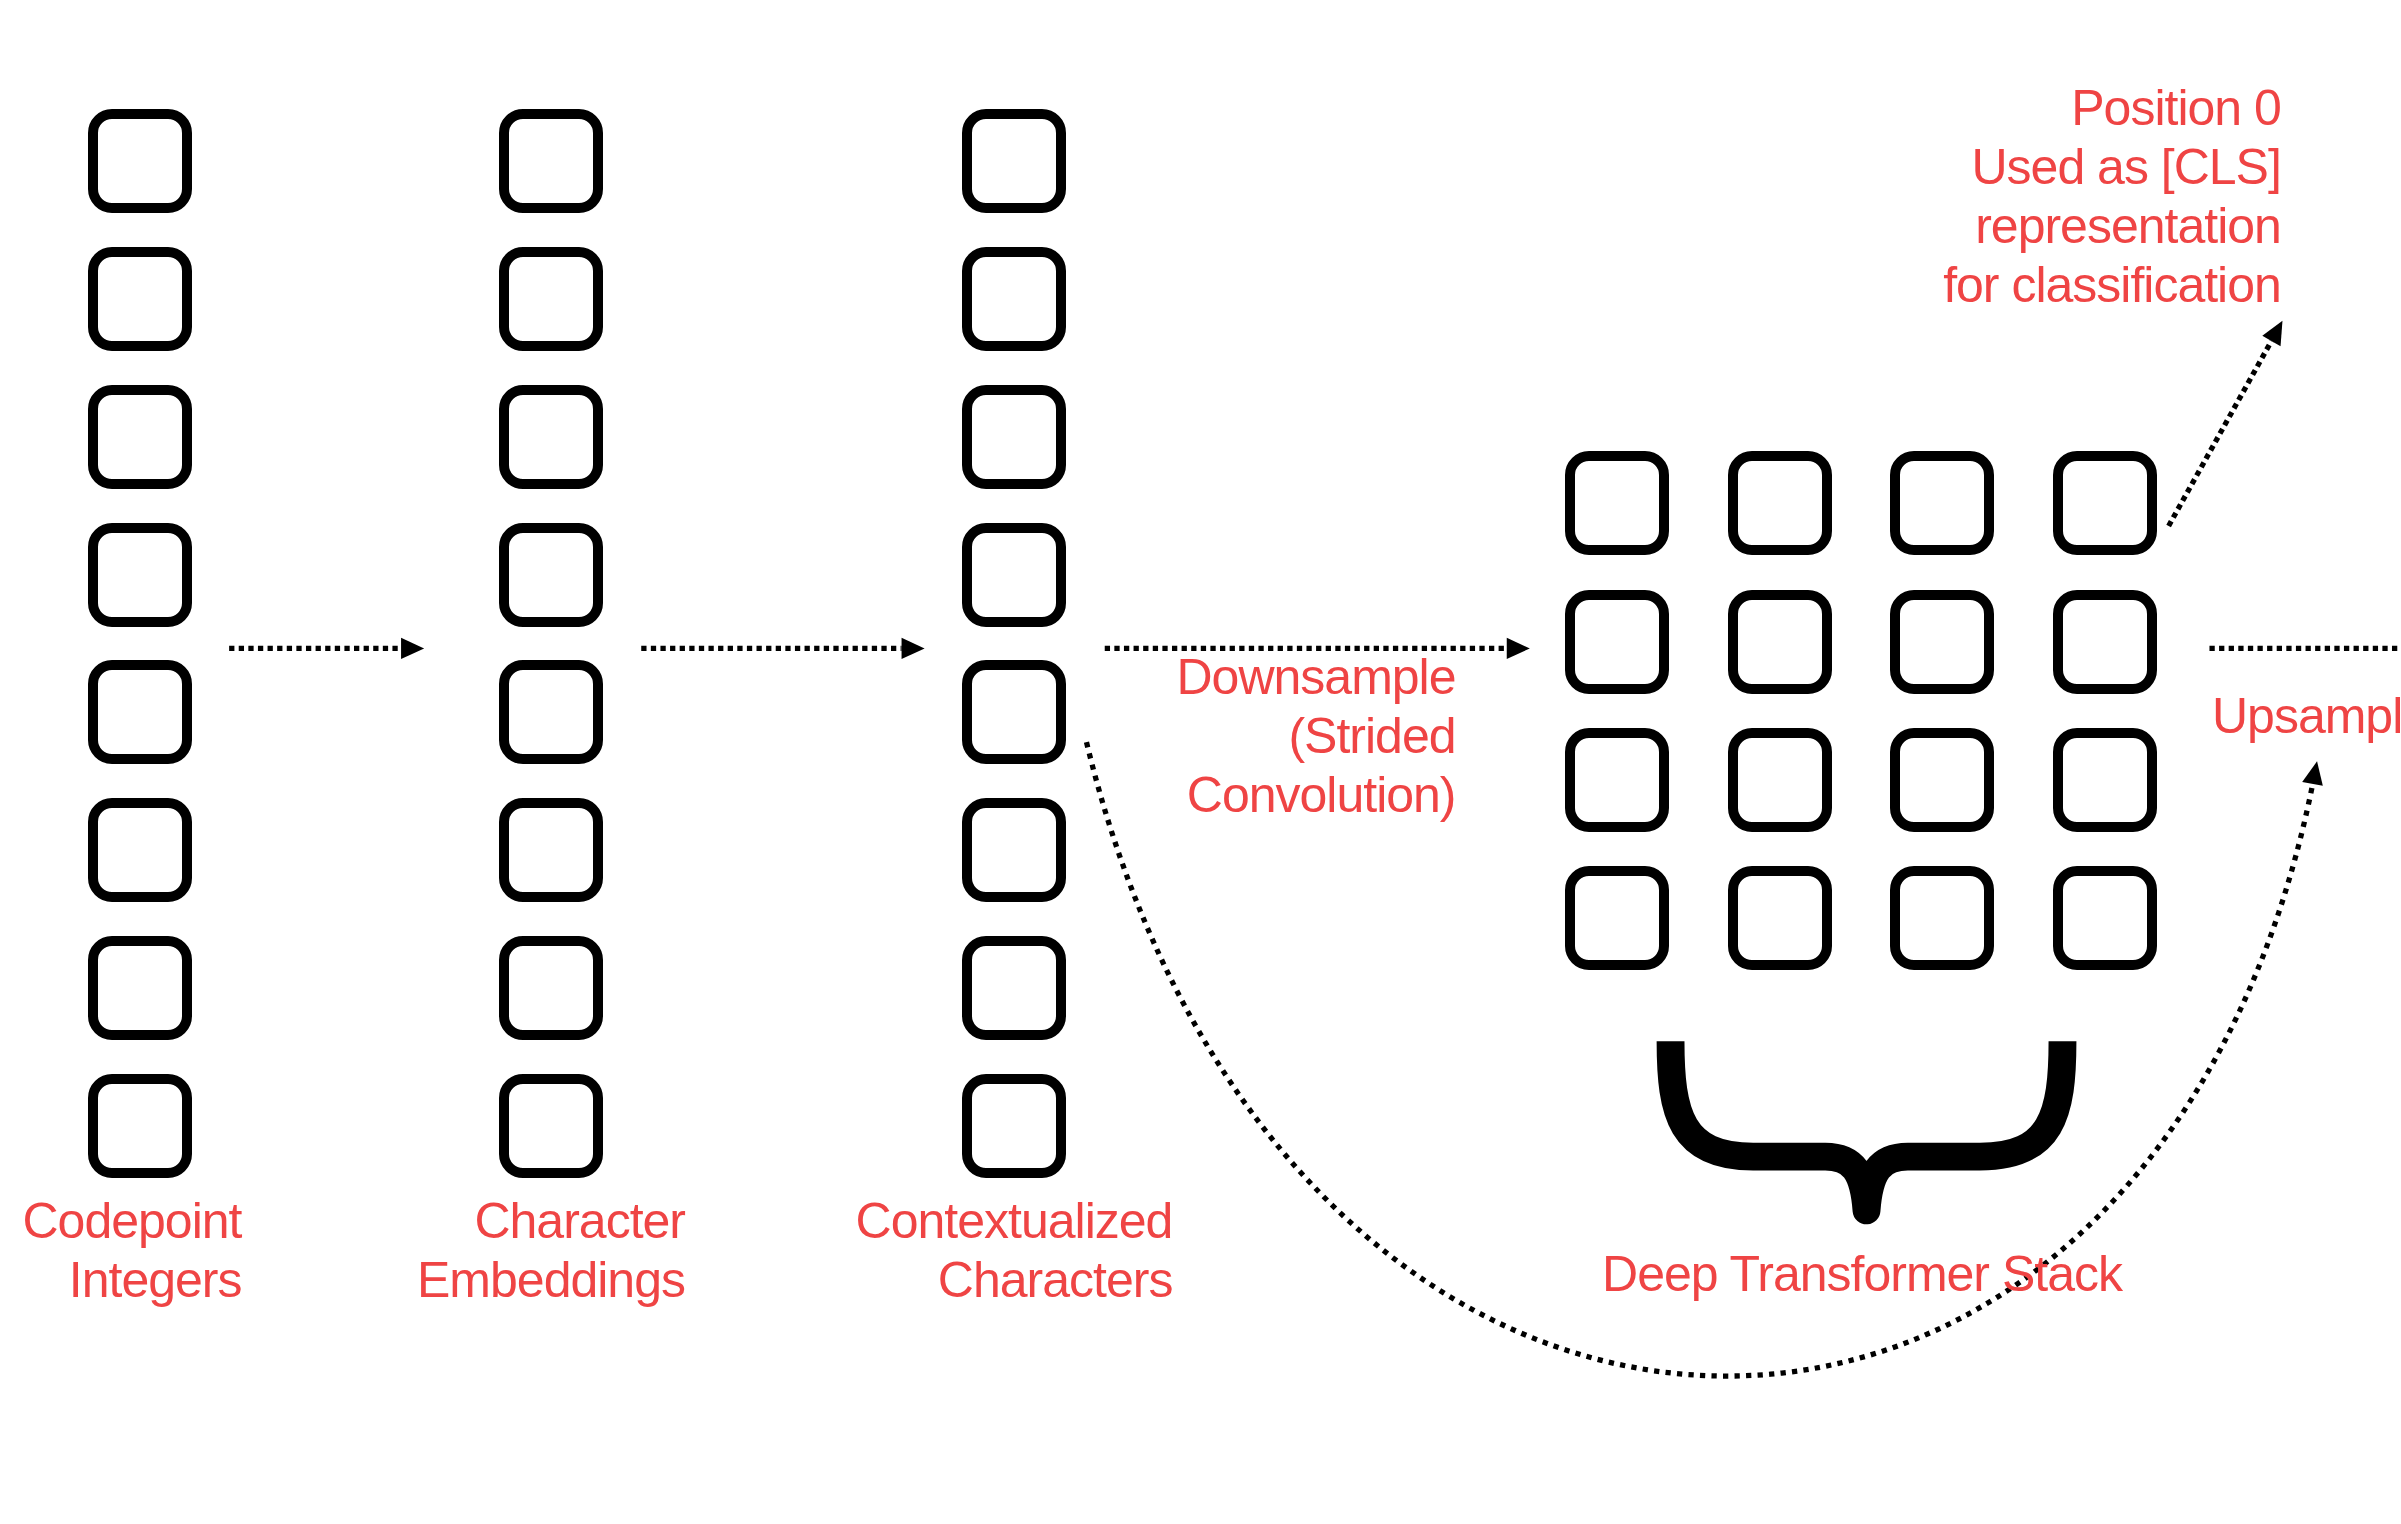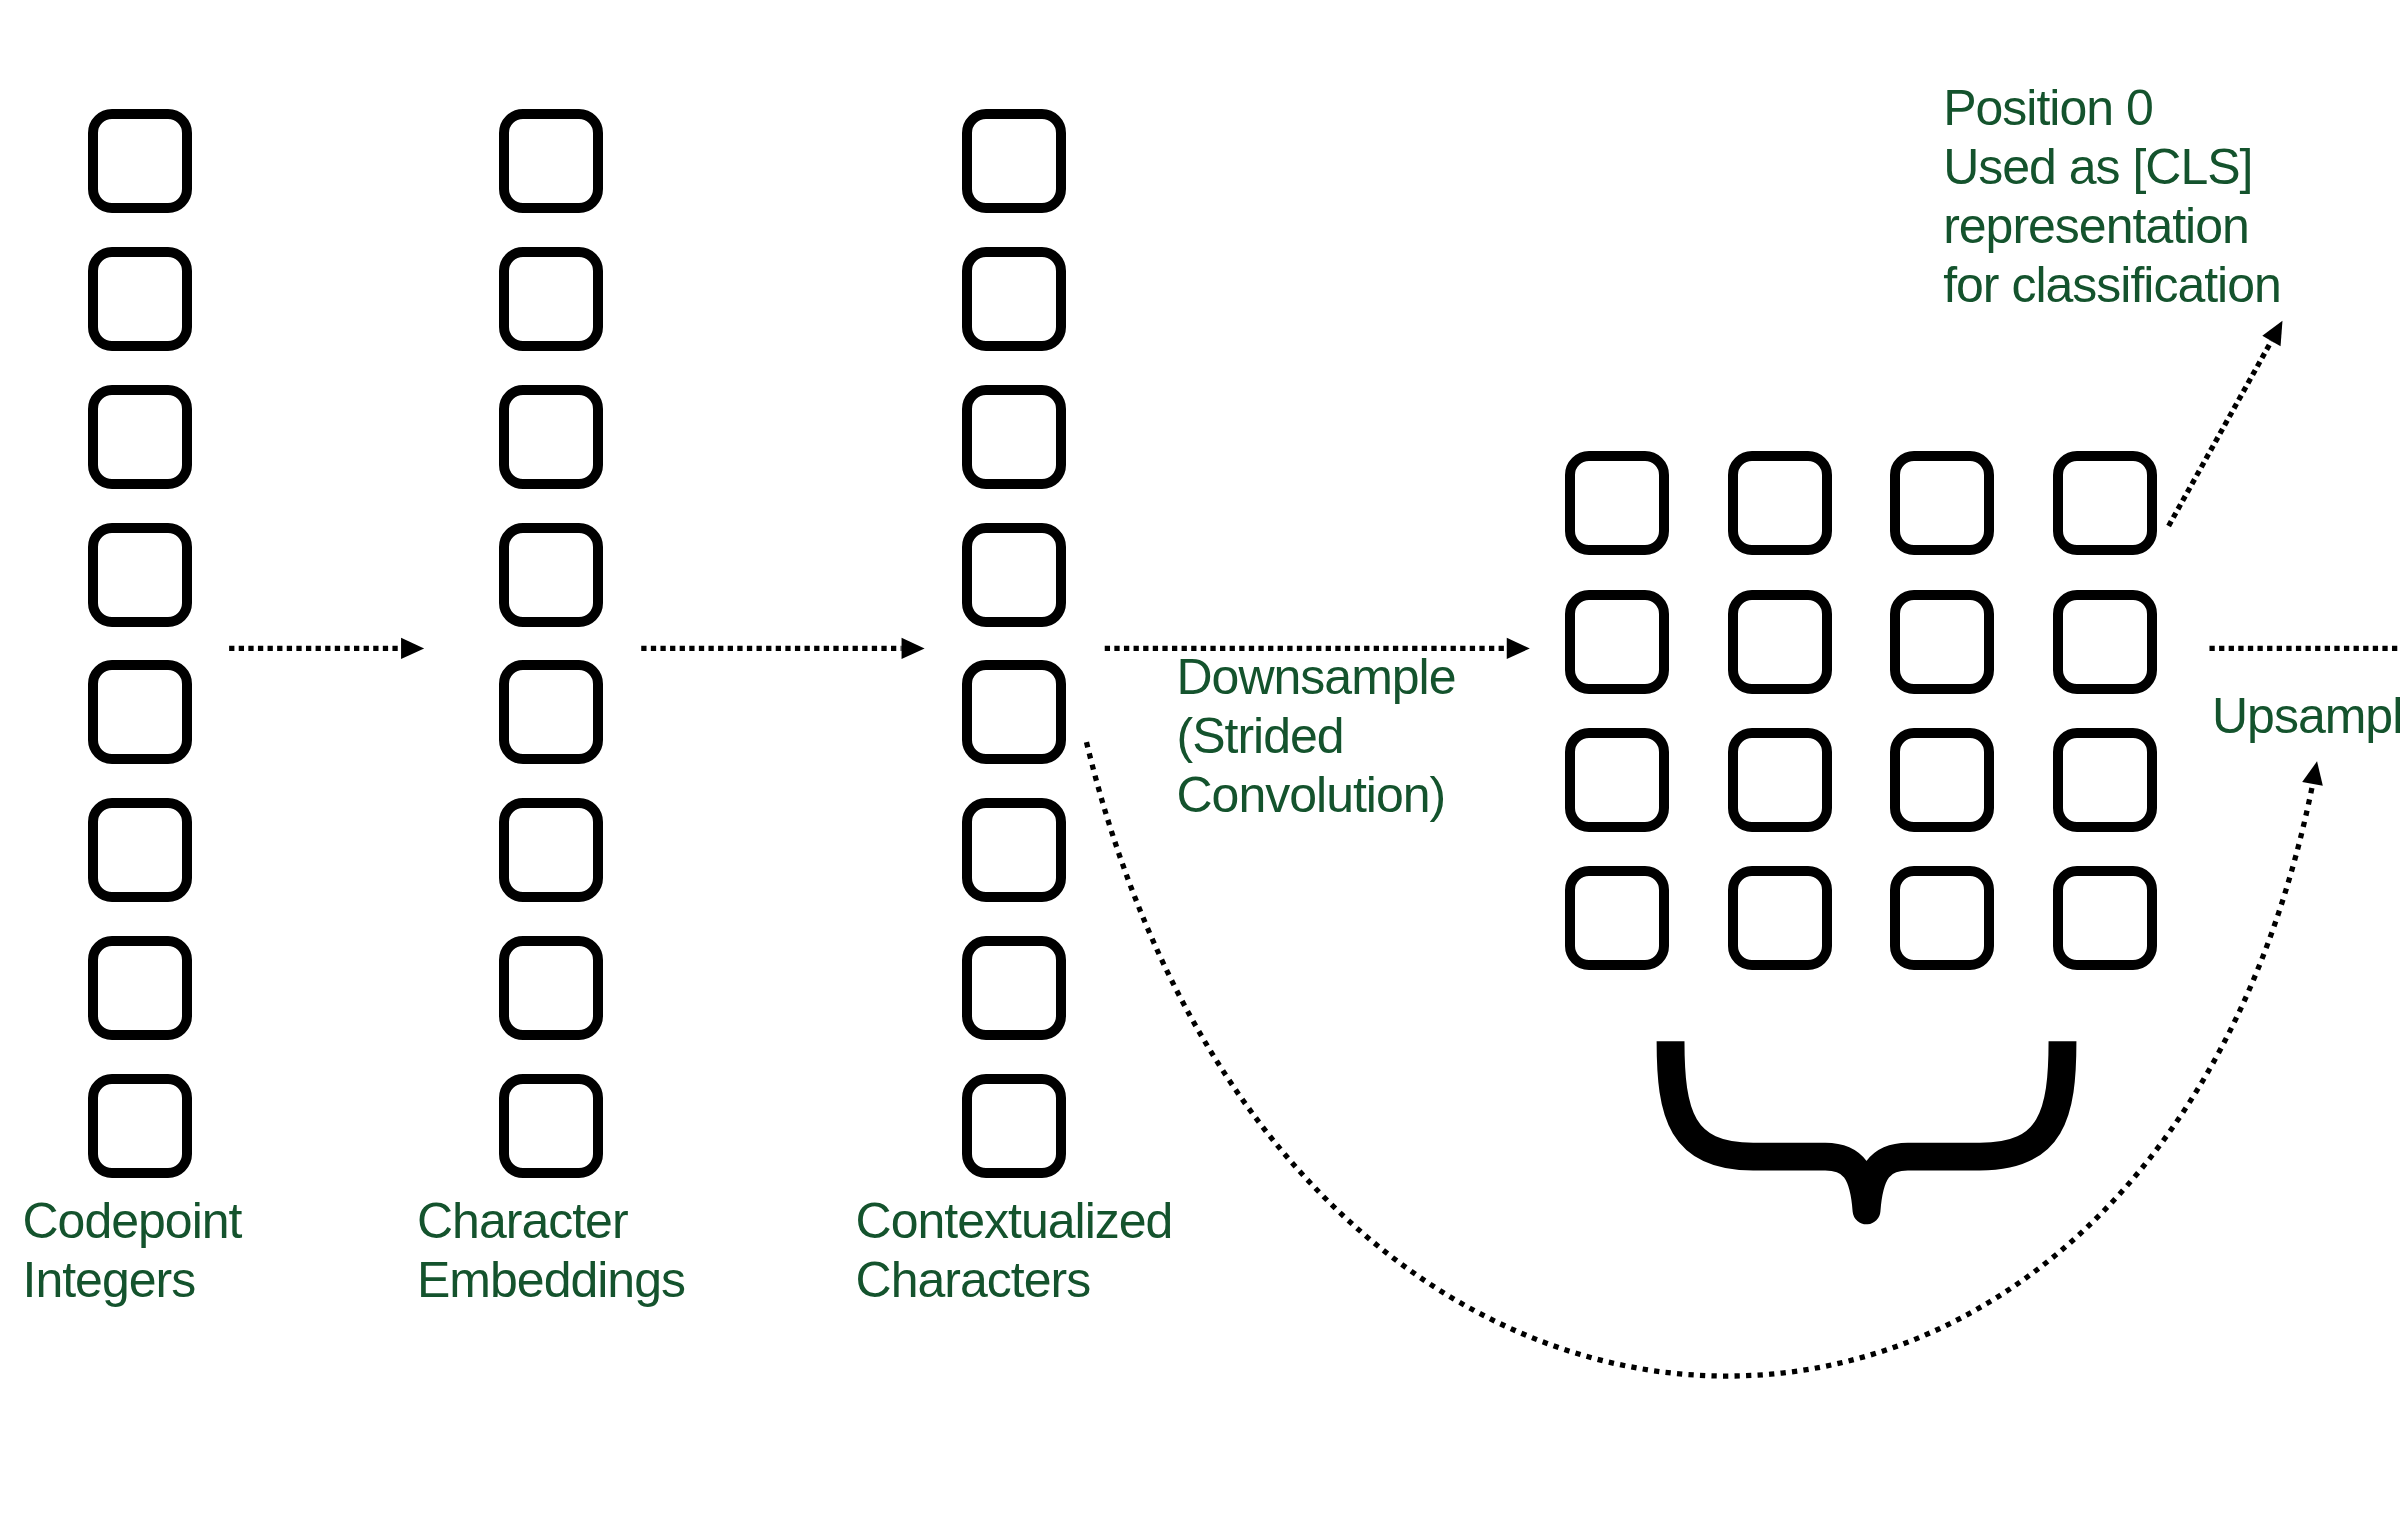--- a/index.html
+++ b/index.html
@@ -1,21 +1,21 @@
 <!DOCTYPE html>
 <html style="font-size:7.7px"><head>
 <meta charset="utf-8">
 <style>
   html,body{margin:0;padding:0;background:#fff;}
   #canvas{position:relative;width:3307px;height:1525px;background:#ffffff;overflow:hidden;
           font-family:"Liberation Sans","DejaVu Sans",sans-serif;}
   .box{position:absolute;width:104px;height:104px;box-sizing:border-box;
        border:10.6px solid #000;border-radius:24px;background:#fff;}
-  .lbl{position:absolute;transform:translateX(-50%);text-align:left;
-       font-size:50px;line-height:59px;color:#14532d;white-space:pre-line;
+  .lbl{position:absolute;transform:translateX(-50%);text-align:right;
+       font-size:50px;line-height:59px;color:#ef4444;white-space:pre-line;
        letter-spacing:-1px;}
   svg{position:absolute;left:0;top:0;}
   .dot{stroke:#000;stroke-width:11;fill:none;stroke-dasharray:11 9;}
   .head{fill:#000;stroke:none;}
   .braceStroke{stroke:#000;stroke-width:58;fill:none;stroke-linejoin:round;stroke-linecap:butt;}
 </style>
 </head>
 <body>
 
 <div id="canvas">
@@ -108,15 +108,16 @@
 Used as [CLS]
 representation
 for classification</div>
 
   <div class="lbl" style="left:132px;top:1192px">Codepoint
 Integers</div>
   <div class="lbl" style="left:551px;top:1192px">Character
 Embeddings</div>
   <div class="lbl" style="left:1014px;top:1192px">Contextualized
 Characters</div>
+  <div class="lbl" style="left:1862px;top:1245px">Deep Transformer Stack</div>
 
 </div>
 
 
 </body></html>

